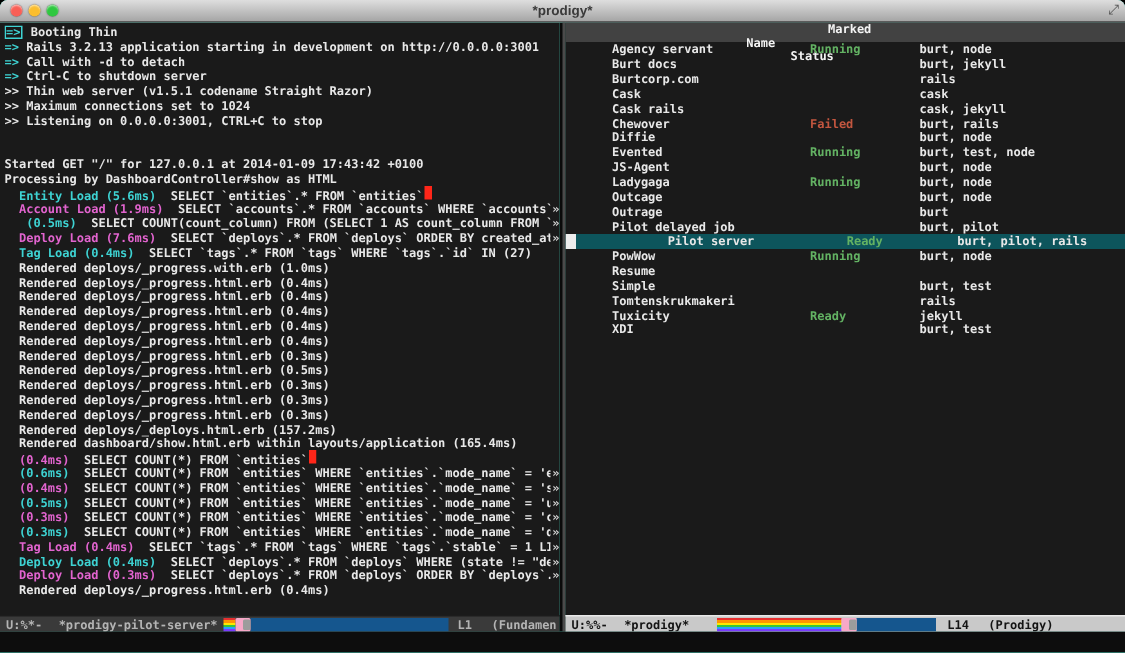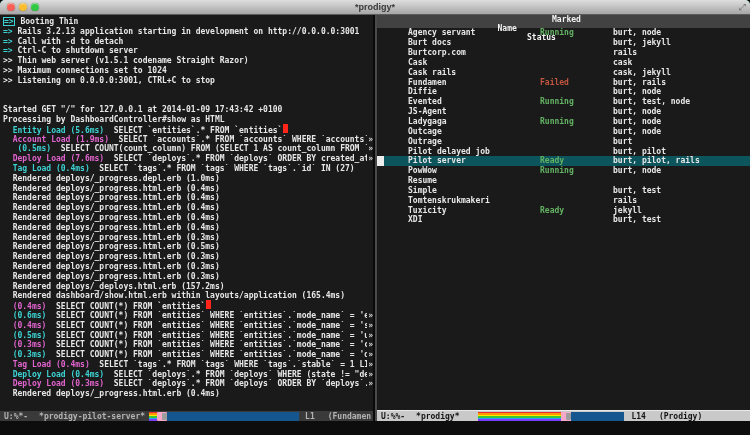--- a/index.html
+++ b/index.html
@@ -30,21 +30,21 @@
   .seg-w{color:#e8e8e8;}
   .seg-c{color:#3ed3d3;}
   .seg-m{color:#e264cf;}
   .seg-a{color:#3ed3d3;}
   .seg-ab{color:#3ed3d3;border:1px solid #3ed3d3;margin-right:1px;line-height:7px;display:inline-block;}
   .seg-cur{display:inline-block;width:5px;height:9px;background:#ff2619;margin-left:1px;}
   
   .rheader{height:13px;background:#424242;display:flex;align-items:center;font-size:8px;font-weight:bold;color:#f4f4f4;flex-direction:column;}
   .rows{flex:1;overflow:hidden;font-size:8px;font-weight:bold;color:#e8e8e8;}
   .rrow{display:flex;height:9.85px;align-items:center;position:relative;}
-  .rrow.sel{background:#0d555c;}
+  .rrow.sel{background:#0d555c;text-align:center;}
   .cursorblock{position:absolute;left:0;top:0;width:7px;height:100%;background:#ededed;}
   .col-marked{width:31px;padding-left:4px;box-sizing:border-box;flex:none;}
   .col-name{width:132px;flex:none;overflow:hidden;white-space:pre;}
   .col-status{width:73px;flex:none;overflow:hidden;white-space:pre;}
   .col-tags{flex:1;overflow:hidden;white-space:pre;}
   .st-green{color:#63b263;}
   .st-red{color:#c2563f;}
   
   .modeline{height:11px;display:flex;align-items:center;font-size:8px;font-weight:bold;overflow:hidden;
             white-space:pre;box-sizing:border-box;flex:none;}
@@ -92,21 +92,21 @@
           <div class="tline"><span class="lbody"><span class="seg-w">&gt;&gt; Listening on 0.0.0.0:3001, CTRL+C to stop</span></span></div>
           <div class="tline"><span class="lbody"></span></div>
           <div class="tline"><span class="lbody"></span></div>
           <div class="tline"><span class="lbody"><span class="seg-w">Started GET "/" for 127.0.0.1 at 2014-01-09 17:43:42 +0100</span></span></div>
           <div class="tline"><span class="lbody"><span class="seg-w">Processing by DashboardController#show as HTML</span></span></div>
           <div class="tline"><span class="lbody"><span class="seg-c">  Entity Load (5.6ms)</span><span class="seg-w">  SELECT `entities`.* FROM `entities`</span><span class="seg-cur"></span></span></div>
           <div class="tline"><span class="lbody"><span class="seg-m">  Account Load (1.9ms)</span><span class="seg-w">  SELECT `accounts`.* FROM `accounts` WHERE `accounts`.`id</span></span><span class="trunc">»</span></div>
           <div class="tline"><span class="lbody"><span class="seg-c">   (0.5ms)</span><span class="seg-w">  SELECT COUNT(count_column) FROM (SELECT 1 AS count_column FROM `depl</span></span><span class="trunc">»</span></div>
           <div class="tline"><span class="lbody"><span class="seg-m">  Deploy Load (7.6ms)</span><span class="seg-w">  SELECT `deploys`.* FROM `deploys` ORDER BY created_at DES</span></span><span class="trunc">»</span></div>
           <div class="tline"><span class="lbody"><span class="seg-c">  Tag Load (0.4ms)</span><span class="seg-w">  SELECT `tags`.* FROM `tags` WHERE `tags`.`id` IN (27)</span></span></div>
-          <div class="tline"><span class="lbody"><span class="seg-w">  Rendered deploys/_progress.depl.erb (1.0ms)</span></span></div>
+          <div class="tline"><span class="lbody"><span class="seg-w">  Rendered deploys/_progress.with.erb (1.0ms)</span></span></div>
           <div class="tline"><span class="lbody"><span class="seg-w">  Rendered deploys/_progress.html.erb (0.4ms)</span></span></div>
           <div class="tline"><span class="lbody"><span class="seg-w">  Rendered deploys/_progress.html.erb (0.4ms)</span></span></div>
           <div class="tline"><span class="lbody"><span class="seg-w">  Rendered deploys/_progress.html.erb (0.4ms)</span></span></div>
           <div class="tline"><span class="lbody"><span class="seg-w">  Rendered deploys/_progress.html.erb (0.4ms)</span></span></div>
           <div class="tline"><span class="lbody"><span class="seg-w">  Rendered deploys/_progress.html.erb (0.4ms)</span></span></div>
           <div class="tline"><span class="lbody"><span class="seg-w">  Rendered deploys/_progress.html.erb (0.3ms)</span></span></div>
           <div class="tline"><span class="lbody"><span class="seg-w">  Rendered deploys/_progress.html.erb (0.5ms)</span></span></div>
           <div class="tline"><span class="lbody"><span class="seg-w">  Rendered deploys/_progress.html.erb (0.3ms)</span></span></div>
           <div class="tline"><span class="lbody"><span class="seg-w">  Rendered deploys/_progress.html.erb (0.3ms)</span></span></div>
           <div class="tline"><span class="lbody"><span class="seg-w">  Rendered deploys/_progress.html.erb (0.3ms)</span></span></div>
@@ -171,21 +171,21 @@
             <span class="col-tags">cask</span>
           </div>
           <div class="rrow">
             <span class="col-marked"></span>
             <span class="col-name">Cask rails</span>
             <span class="col-status st-green"></span>
             <span class="col-tags">cask, jekyll</span>
           </div>
           <div class="rrow">
             <span class="col-marked"></span>
-            <span class="col-name">Fundamen</span>
+            <span class="col-name">Chewover</span>
             <span class="col-status st-red">Failed</span>
             <span class="col-tags">burt, rails</span>
           </div>
           <div class="rrow">
             <span class="col-marked"></span>
             <span class="col-name">Diffie</span>
             <span class="col-status st-green"></span>
             <span class="col-tags">burt, node</span>
           </div>
           <div class="rrow">

